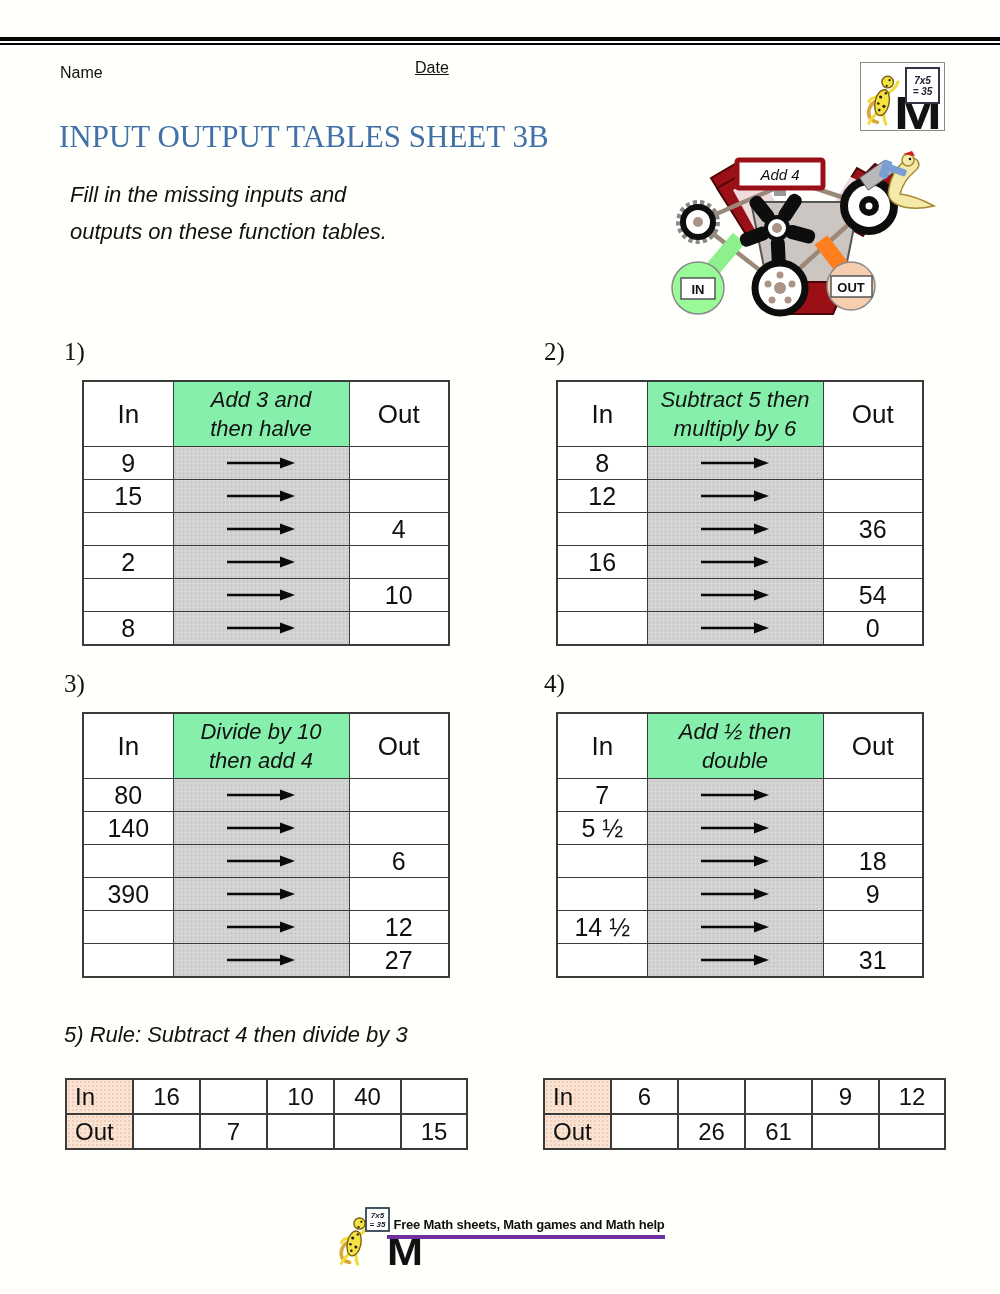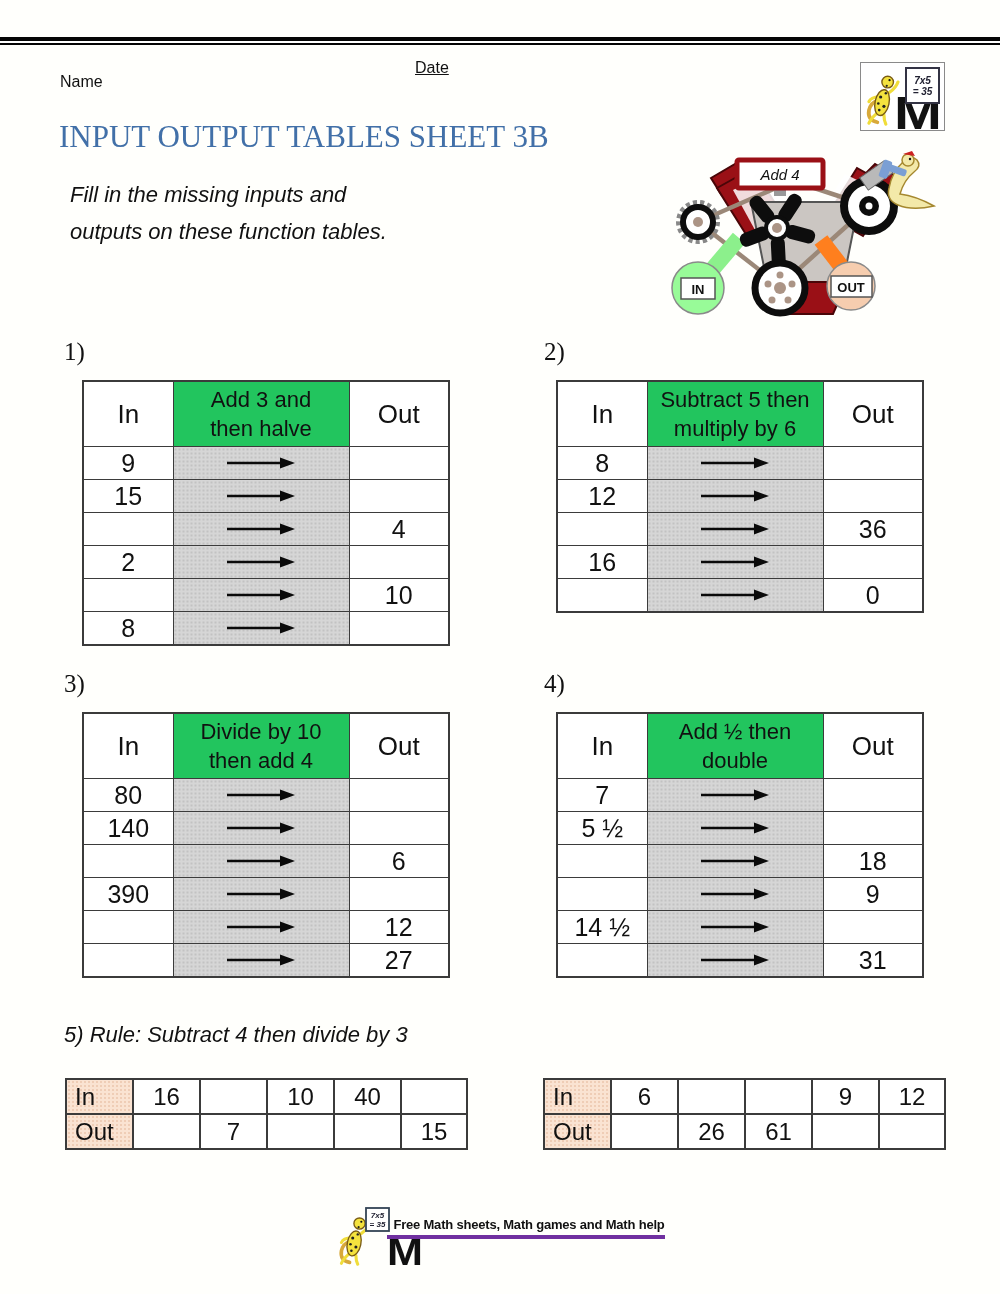--- a/index.html
+++ b/index.html
@@ -2,21 +2,21 @@
 <html><head>
 <meta charset="utf-8">
 <style>
   html,body{margin:0;padding:0;background:#e8e8e8;}
   .page{position:relative;width:1000px;height:1294px;background:#fffffc;
         font-family:"Liberation Sans",sans-serif;color:#111;overflow:hidden;margin:0 auto;}
 
   .top-rule{position:absolute;top:37px;left:0;width:100%;height:2px;background:#fff;
             border-top:4px solid #050505;border-bottom:2px solid #050505;}
 
-  .label-name{position:absolute;left:60px;top:73px;font-size:16px;}
+  .label-name{position:absolute;left:60px;top:64px;font-size:16px;}
   .label-date{position:absolute;left:415px;top:59px;font-size:16px;text-decoration:underline;}
 
   .corner-logo{position:absolute;left:860px;top:62px;width:83px;height:67px;
                border:1px solid #8a8a8a;background:#fff;}
   .corner-m{position:absolute;right:5px;bottom:-6px;font-size:46px;font-weight:bold;color:#121212;
             transform:scaleX(1.25);transform-origin:right bottom;letter-spacing:-2px;line-height:1;}
   .corner-board{position:absolute;right:4px;top:4px;width:31px;height:33px;border:2px solid #334;
                 background:#fff;display:flex;flex-direction:column;align-items:center;justify-content:center;
                 font-weight:bold;font-style:italic;font-size:10px;line-height:11px;color:#223;}
   .corner-sala{position:absolute;left:3px;top:5px;width:38px;height:58px;}
@@ -32,21 +32,21 @@
 
   .pnum{position:absolute;font-family:"Liberation Serif",serif;font-size:25px;}
   #p1{left:64px;top:338px}  #p2{left:544px;top:338px}
   #p3{left:64px;top:670px}  #p4{left:544px;top:670px}
 
   table{border-collapse:collapse;table-layout:fixed;}
   .ftable{position:absolute;width:366px;background:#fff;border:2px solid #3b3b3b;}
   .ftable td{border:1.5px solid #3b3b3b;text-align:center;padding:0;overflow:hidden;}
   .ftable .hrow td{height:64px;}
   .ftable .hcell{font-size:26px;}
-  .ftable .rule-h{background:#22c55e;font-size:22px;line-height:29px;}
+  .ftable .rule-h{background:#86efac;font-style:italic;font-size:22px;line-height:29px;}
   .ftable .rows td{height:32px;font-size:25px;}
   .ftable .acell{background:#D6D6D6;line-height:0;
         background-image:radial-gradient(#c2c2c2 0.8px, rgba(0,0,0,0) 0.8px);background-size:4px 4px;}
   .arrow line{stroke:#0a0a0a;stroke-width:2.4;}
   .arrow polygon{fill:#0a0a0a;}
   #t1{left:82px;top:380px}  #t2{left:556px;top:380px}
   #t3{left:82px;top:712px}  #t4{left:556px;top:712px}
 
   .rtitle{position:absolute;font-size:22px;font-style:italic;}
   #r5t{left:64px;top:1022px}  #r6t{left:544px;top:1022px}
@@ -301,20 +301,28 @@
             </svg></td>
           <td class="vcell">36</td>
         </tr>
         <tr>
           <td class="vcell">16</td>
           <td class="acell"><svg class="arrow" width="74" height="14" viewBox="0 0 74 14">
               <line x1="3" y1="7" x2="57" y2="7"></line>
               <polygon points="56,1.5 71,7 56,12.5"></polygon>
             </svg></td>
           <td class="vcell"></td>
+        </tr>
+        <tr>
+          <td class="vcell"></td>
+          <td class="acell"><svg class="arrow" width="74" height="14" viewBox="0 0 74 14">
+              <line x1="3" y1="7" x2="57" y2="7"></line>
+              <polygon points="56,1.5 71,7 56,12.5"></polygon>
+            </svg></td>
+          <td class="vcell">54</td>
         </tr>
         <tr>
           <td class="vcell"></td>
           <td class="acell"><svg class="arrow" width="74" height="14" viewBox="0 0 74 14">
               <line x1="3" y1="7" x2="57" y2="7"></line>
               <polygon points="56,1.5 71,7 56,12.5"></polygon>
             </svg></td>
           <td class="vcell">0</td>
         </tr>
       </tbody>

